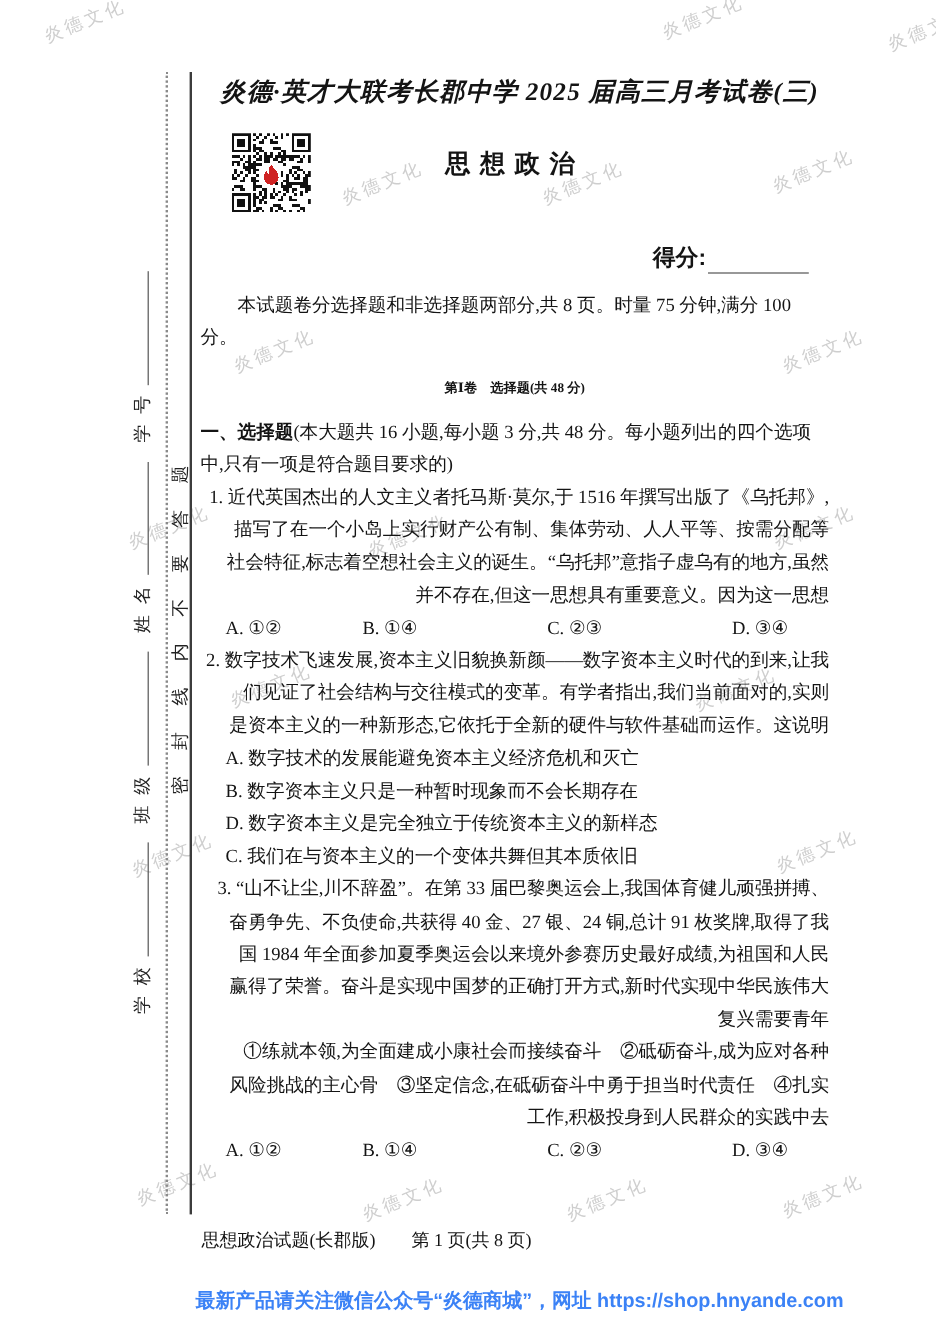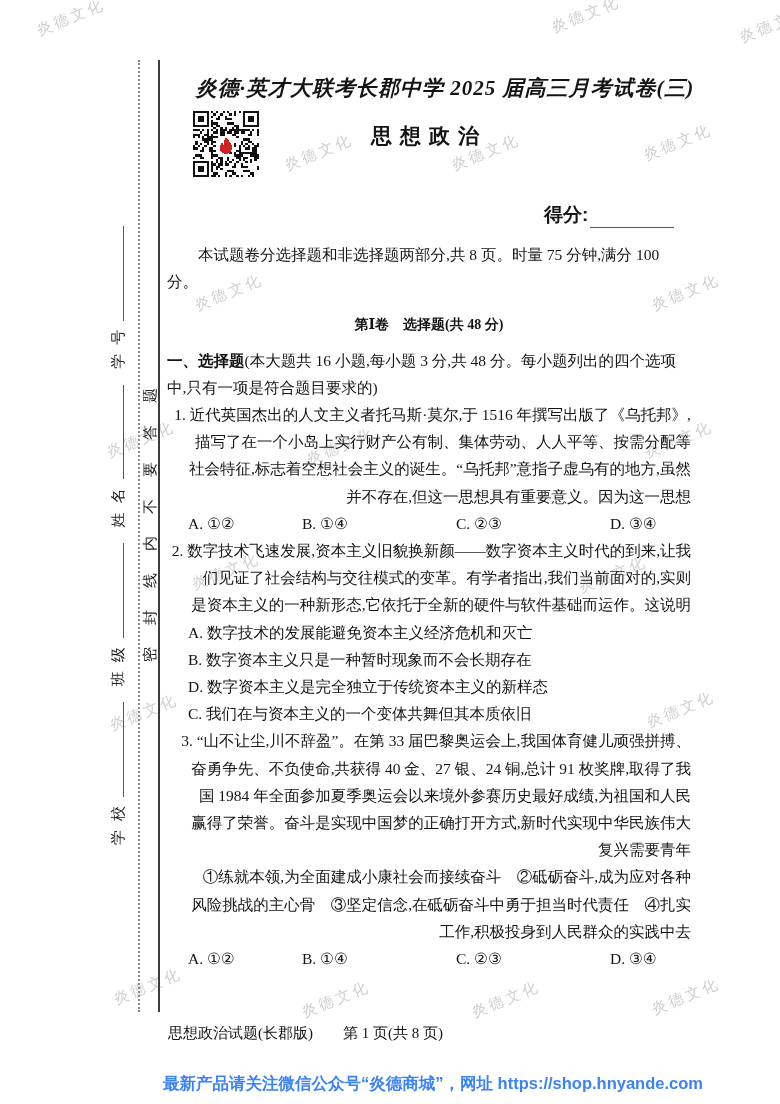--- a/index.html
+++ b/index.html
@@ -13,36 +13,36 @@
   .seal-dotted{position:absolute;left:138px;top:60px;height:952px;width:0;border-left:2px dotted #8a8a8a;}
   .seal-fields{position:absolute;left:102px;top:845px;width:635px;height:28px;
       transform:rotate(-90deg);transform-origin:0 0;display:flex;align-items:flex-end;
       font-size:15px;color:#222;}
   .sf{display:flex;flex:1;align-items:flex-end;}
   .sf-label{letter-spacing:9px;white-space:nowrap;padding-bottom:2px;}
   .sf-blank{flex:1;border-bottom:1.5px solid #555;height:4px;margin:0 16px 6px 0;}
   .seal-text{position:absolute;left:141px;top:662px;width:300px;transform:rotate(-90deg);
       transform-origin:0 0;font-size:15px;letter-spacing:22px;white-space:nowrap;color:#222;}
   
-  .exam-title{position:absolute;left:168px;top:58px;width:522px;margin:16px;text-align:center;
+  .exam-title{position:absolute;left:168px;top:58px;width:522px;margin:4px;text-align:center;
       font-size:21px;font-weight:bold;letter-spacing:1px;font-style:italic;}
   .subject{position:absolute;left:168px;top:122px;width:522px;margin:0;text-align:center;
       font-size:21px;font-weight:bold;letter-spacing:8px;
       font-family:"Liberation Sans","DejaVu Sans",sans-serif;}
   .qr{position:absolute;left:193px;top:111px;width:66px;height:66px;}
   .qr svg{display:block;width:66px;height:66px;}
   .score{position:absolute;left:544px;top:202px;font-size:19px;font-weight:bold;
       font-family:"Liberation Sans","DejaVu Sans",sans-serif;}
   .score-blank{display:inline-block;width:84px;border-bottom:1.5px solid #555;height:14px;
       vertical-align:bottom;margin-left:2px;}
   
   .flow{position:absolute;left:167px;top:241px;width:524px;font-size:15.5px;line-height:27.2px;}
   .flow p{margin:0;}
   .intro{text-indent:2em;}
-  .part-title{margin-top:16px !important;text-align:center;font-weight:bold;font-size:14px;}
+  .part-title{margin-top:16px !important;text-align:center;font-weight:bold;font-size:11px;}
   .sec-head{margin-top:8px !important;}
   .sec-head .b{font-weight:bold;}
   .q-stem,.q-ind{padding-left:21px;text-indent:-21px;text-align:right;}
   .q-ind{text-indent:0;}
   .q-opts.row{display:grid;grid-template-columns:114px 154px 154px auto;padding-left:21px;}
   .q-opts.col p{padding-left:21px;margin:0;}
   
   .footer-page{position:absolute;left:168px;top:1024px;width:522px;margin:0;text-align:left;font-size:15px;}
   .promo{position:absolute;left:159px;top:1069px;margin:4px;font-size:16.5px;font-weight:bold;
       font-family:"Liberation Sans","DejaVu Sans",sans-serif;color:#3b82f6;}

